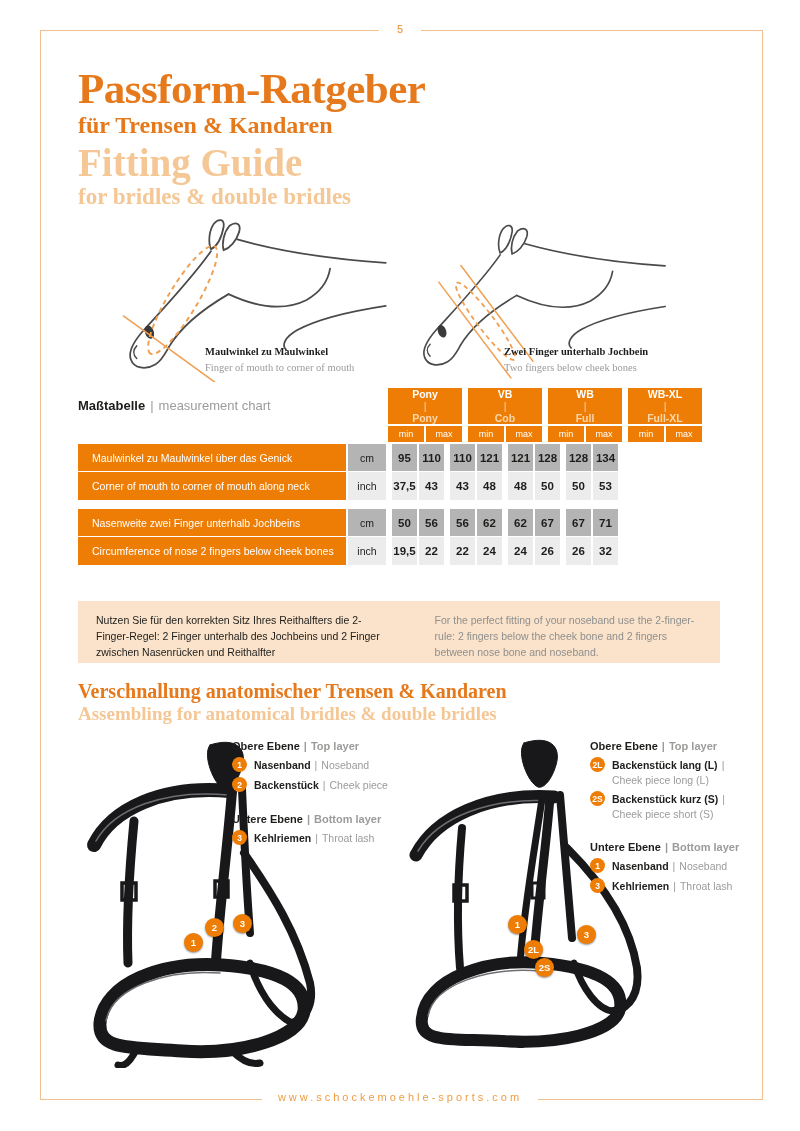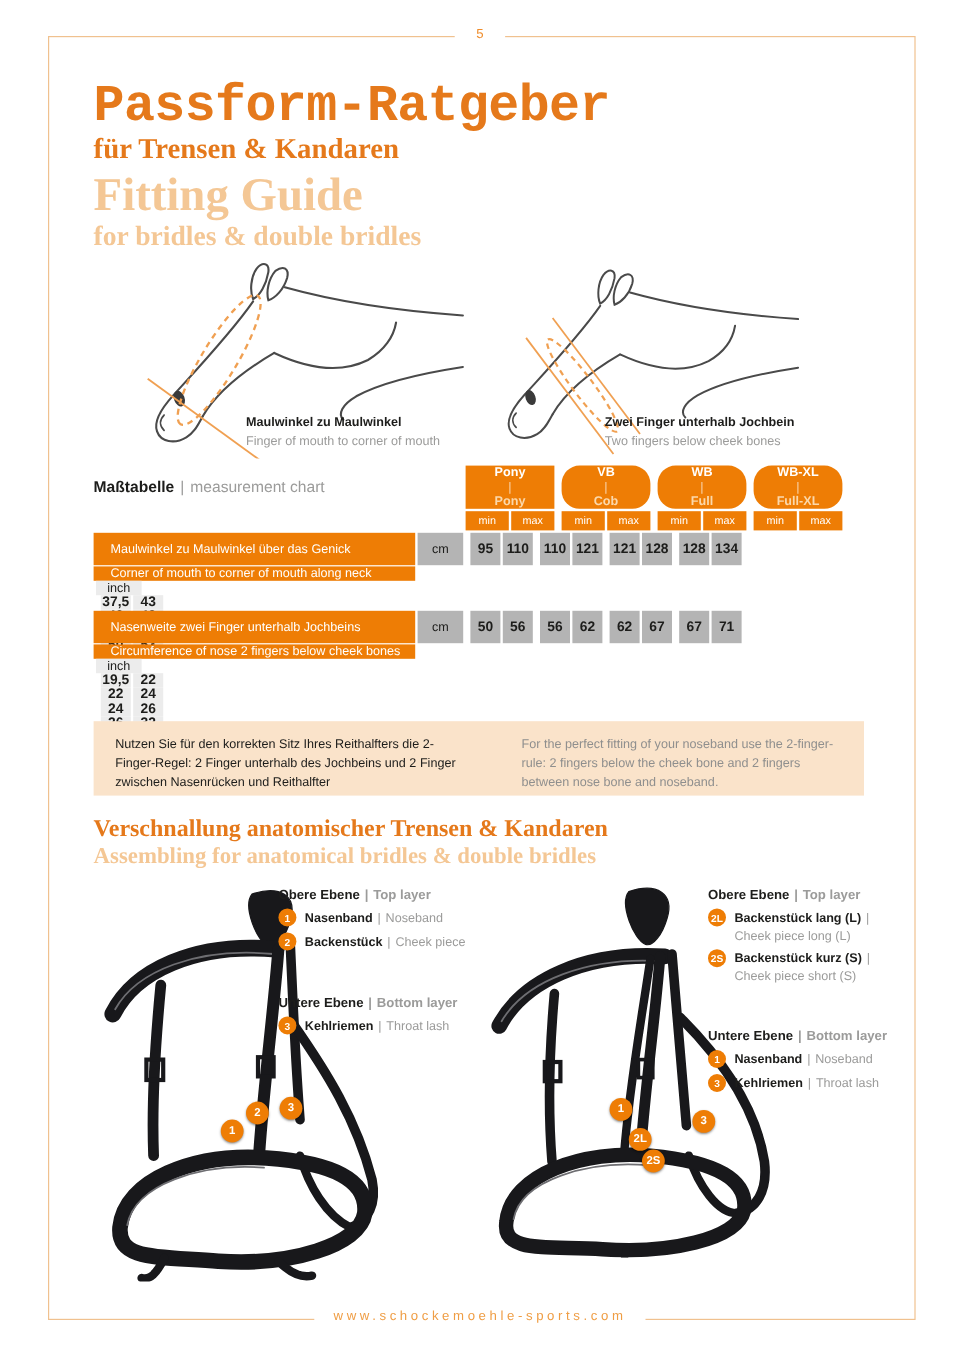--- a/index.html
+++ b/index.html
@@ -14,51 +14,51 @@
     --dark:#1d1d1b;
   }
   html,body{margin:0;padding:0;background:#fff;}
   .page{position:relative;width:800px;height:1131px;background:#fff;overflow:hidden;
         font-family:"Liberation Sans",sans-serif;color:var(--dark);}
   .frame{position:absolute;left:40px;top:30px;width:721px;height:1068px;
          border:1px solid var(--frame);}
   .page-num{position:absolute;top:23px;left:50%;transform:translateX(-50%);
             background:#fff;padding:0 18px;color:#ef8c2a;font-size:11px;}
   
-  .t-de{position:absolute;left:78px;top:64px;font-family:Liberation Mono, monospace;
+  .t-de{position:absolute;left:78px;top:64px;font-family:Liberation Serif, serif;
         font-weight:700;font-size:43px;color:var(--title-orange);letter-spacing:-.5px;}
   .st-de{position:absolute;left:78px;top:112px;font-family:"Liberation Serif",serif;
          font-weight:700;font-size:24px;color:var(--title-orange);}
   .t-en{position:absolute;left:78px;top:140px;font-family:"Liberation Serif",serif;
         font-weight:700;font-size:39px;color:var(--light-orange);}
   .st-en{position:absolute;left:78px;top:184px;font-family:"Liberation Serif",serif;
          font-weight:700;font-size:23px;color:var(--light-orange);}
   
   .horse{position:absolute;}
-  .horse-label{position:absolute;font-size:10.5px;line-height:16px;}
+  .horse-label{position:absolute;font-size:10.5px;line-height:16px;font-family:Liberation Serif, serif;}
   .horse-label .de{font-weight:700;color:var(--dark);}
   .horse-label .en{color:var(--gray);}
   
   .mt-title{position:absolute;left:78px;top:398px;font-size:13px;color:var(--gray);}
   .mt-title .de{font-weight:700;color:var(--dark);}
   .mt-title .sep{margin:0 5px;color:var(--gray);}
   .mtable{position:absolute;left:78px;top:388px;}
   .flexrow{display:flex;}
   .hdr-off{margin-left:310px;}
   .grp-hdr{width:74px;height:36px;background:var(--orange);display:flex;align-items:center;
            justify-content:center;font-size:10.5px;font-weight:700;color:#fff;flex-direction:column;}
   .grp-hdr .en{color:#fbd8ab;}
   .grp-hdr .sep{color:rgba(255,255,255,.65);margin:0 3px;font-weight:400;}
-  .grp-hdr + .grp-hdr{margin-left:6px;border-radius:15px;}
+  .grp-hdr + .grp-hdr{margin-left:6px;}
   .mm-grp{width:74px;display:flex;}
   .mm-grp + .mm-grp{margin-left:6px;}
   .mm-cell{width:36px;height:16px;background:var(--orange);color:#fff;font-size:9px;
            display:flex;align-items:center;justify-content:center;}
   .mm-cell.max{margin-left:2px;}
-  .mt2{margin-top:2px;} .mt1{margin-top:1px;flex-direction:column;} .mt9{margin-top:9px;}
+  .mt2{margin-top:2px;} .mt1{margin-top:1px;} .mt9{margin-top:9px;}
   .lblcell{width:268px;background:var(--orange);color:#fff;font-size:10.5px;
            display:flex;align-items:center;padding-left:14px;box-sizing:border-box;}
   .unitcell{width:38px;margin-left:2px;display:flex;align-items:center;justify-content:center;
             font-size:10.5px;color:var(--dark);}
   .vgrp{width:52px;margin-left:6px;display:flex;}
   .vcell{width:36px;display:flex;align-items:center;justify-content:center;
          font-size:11.5px;font-weight:700;color:var(--dark);}
   .vcell.max{margin-left:2px;}
   .h27{height:27px;} .h28{height:28px;}
   .shade-dark .unitcell,.shade-dark .vcell{background:var(--cell-dark);}
@@ -79,21 +79,21 @@
   .lg-header .sep{color:var(--gray);margin:0 4px;}
   .lg-header .en{color:var(--gray);}
   .lg-item{display:flex;align-items:center;margin-top:5px;height:15px;}
   .lg-item .de{color:var(--dark);font-weight:700;}
   .lg-item .sep{color:var(--gray);margin:0 4px;}
   .lg-item .en{color:var(--gray);}
   .badge{width:15px;height:15px;border-radius:50%;background:var(--orange);color:#fff;
          font-size:8.5px;font-weight:700;display:flex;align-items:center;justify-content:center;
          margin-right:7px;flex:0 0 15px;}
   .second-line{margin-left:22px;color:var(--gray);margin-top:2px;}
-  .hdr2{margin-top:38px;}
+  .hdr2{margin-top:21px;}
   
   .pmarker{position:absolute;width:19px;height:19px;border-radius:50%;background:var(--orange);
            color:#fff;font-size:9.5px;font-weight:700;display:flex;align-items:center;
            justify-content:center;box-shadow:0 1px 2px rgba(0,0,0,.45);}
   
   .footer{position:absolute;top:1091px;left:50%;transform:translateX(-50%);background:#fff;
           padding:0 16px;color:#ef9d44;font-size:11px;letter-spacing:3px;white-space:nowrap;}
   svg{display:block;}
 </style>
 </head>

